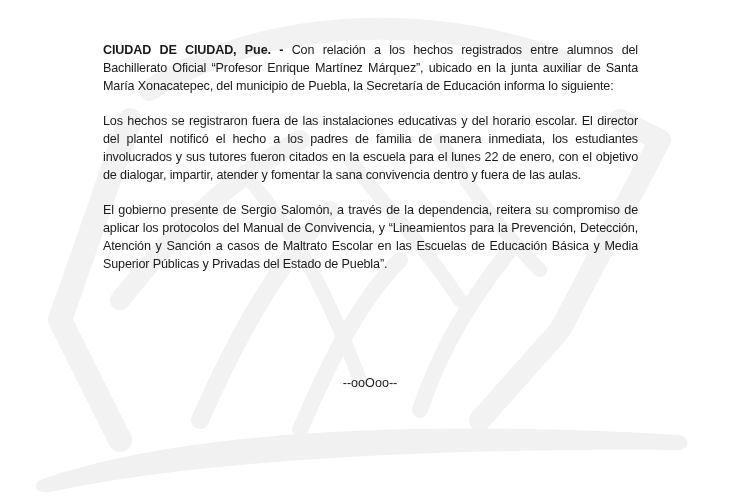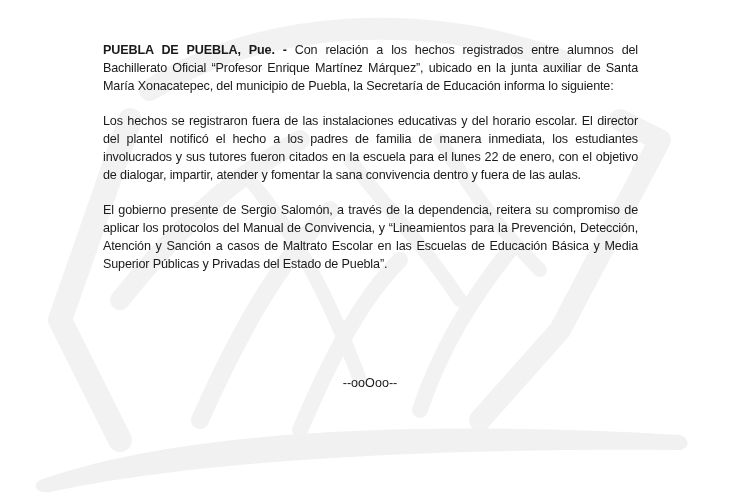--- a/index.html
+++ b/index.html
@@ -64,18 +64,18 @@
     <path d="M300 430 C 330 360, 360 300, 400 260" stroke-width="16"></path>
     <path d="M420 410 C 440 350, 470 300, 510 250" stroke-width="16"></path>
     <path d="M250 180 C 300 240, 330 300, 360 380" stroke-width="14"></path>
     <path d="M350 160 C 380 200, 420 240, 460 300" stroke-width="14"></path>
     <path d="M440 140 C 470 190, 500 230, 540 270" stroke-width="14"></path>
   </g>
   <path d="M40 480 C 180 430, 420 420, 680 435 C 690 438, 690 448, 680 450 C 430 448, 200 460, 50 492 C 35 494, 32 484, 40 480 Z" fill="#f1f1f1"></path>
 </svg>
 
 <div class="doc">
-  <p><span class="dateline">PUEBLA DE PUEBLA, Pue. -</span><span> Con relación a los hechos registrados entre alumnos del Bachillerato Oficial “Profesor Enrique Martínez Márquez”, ubicado en la junta auxiliar de Santa María Xonacatepec, del municipio de Puebla, la Secretaría de Educación informa lo siguiente:</span></p>
+  <p><span class="dateline">CIUDAD DE CIUDAD, Pue. -</span><span> Con relación a los hechos registrados entre alumnos del Bachillerato Oficial “Profesor Enrique Martínez Márquez”, ubicado en la junta auxiliar de Santa María Xonacatepec, del municipio de Puebla, la Secretaría de Educación informa lo siguiente:</span></p>
   <p>Los hechos se registraron fuera de las instalaciones educativas y del horario escolar. El director del plantel notificó el hecho a los padres de familia de manera inmediata, los estudiantes involucrados y sus tutores fueron citados en la escuela para el lunes 22 de enero, con el objetivo de dialogar, impartir, atender y fomentar la sana convivencia dentro y fuera de las aulas.</p>
   <p>El gobierno presente de Sergio Salomón, a través de la dependencia, reitera su compromiso de aplicar los protocolos del Manual de Convivencia, y “Lineamientos para la Prevención, Detección, Atención y Sanción a casos de Maltrato Escolar en las Escuelas de Educación Básica y Media Superior Públicas y Privadas del Estado de Puebla”.</p>
 </div>
 
 <div class="closing">--ooOoo--</div>
 
 </body></html>

